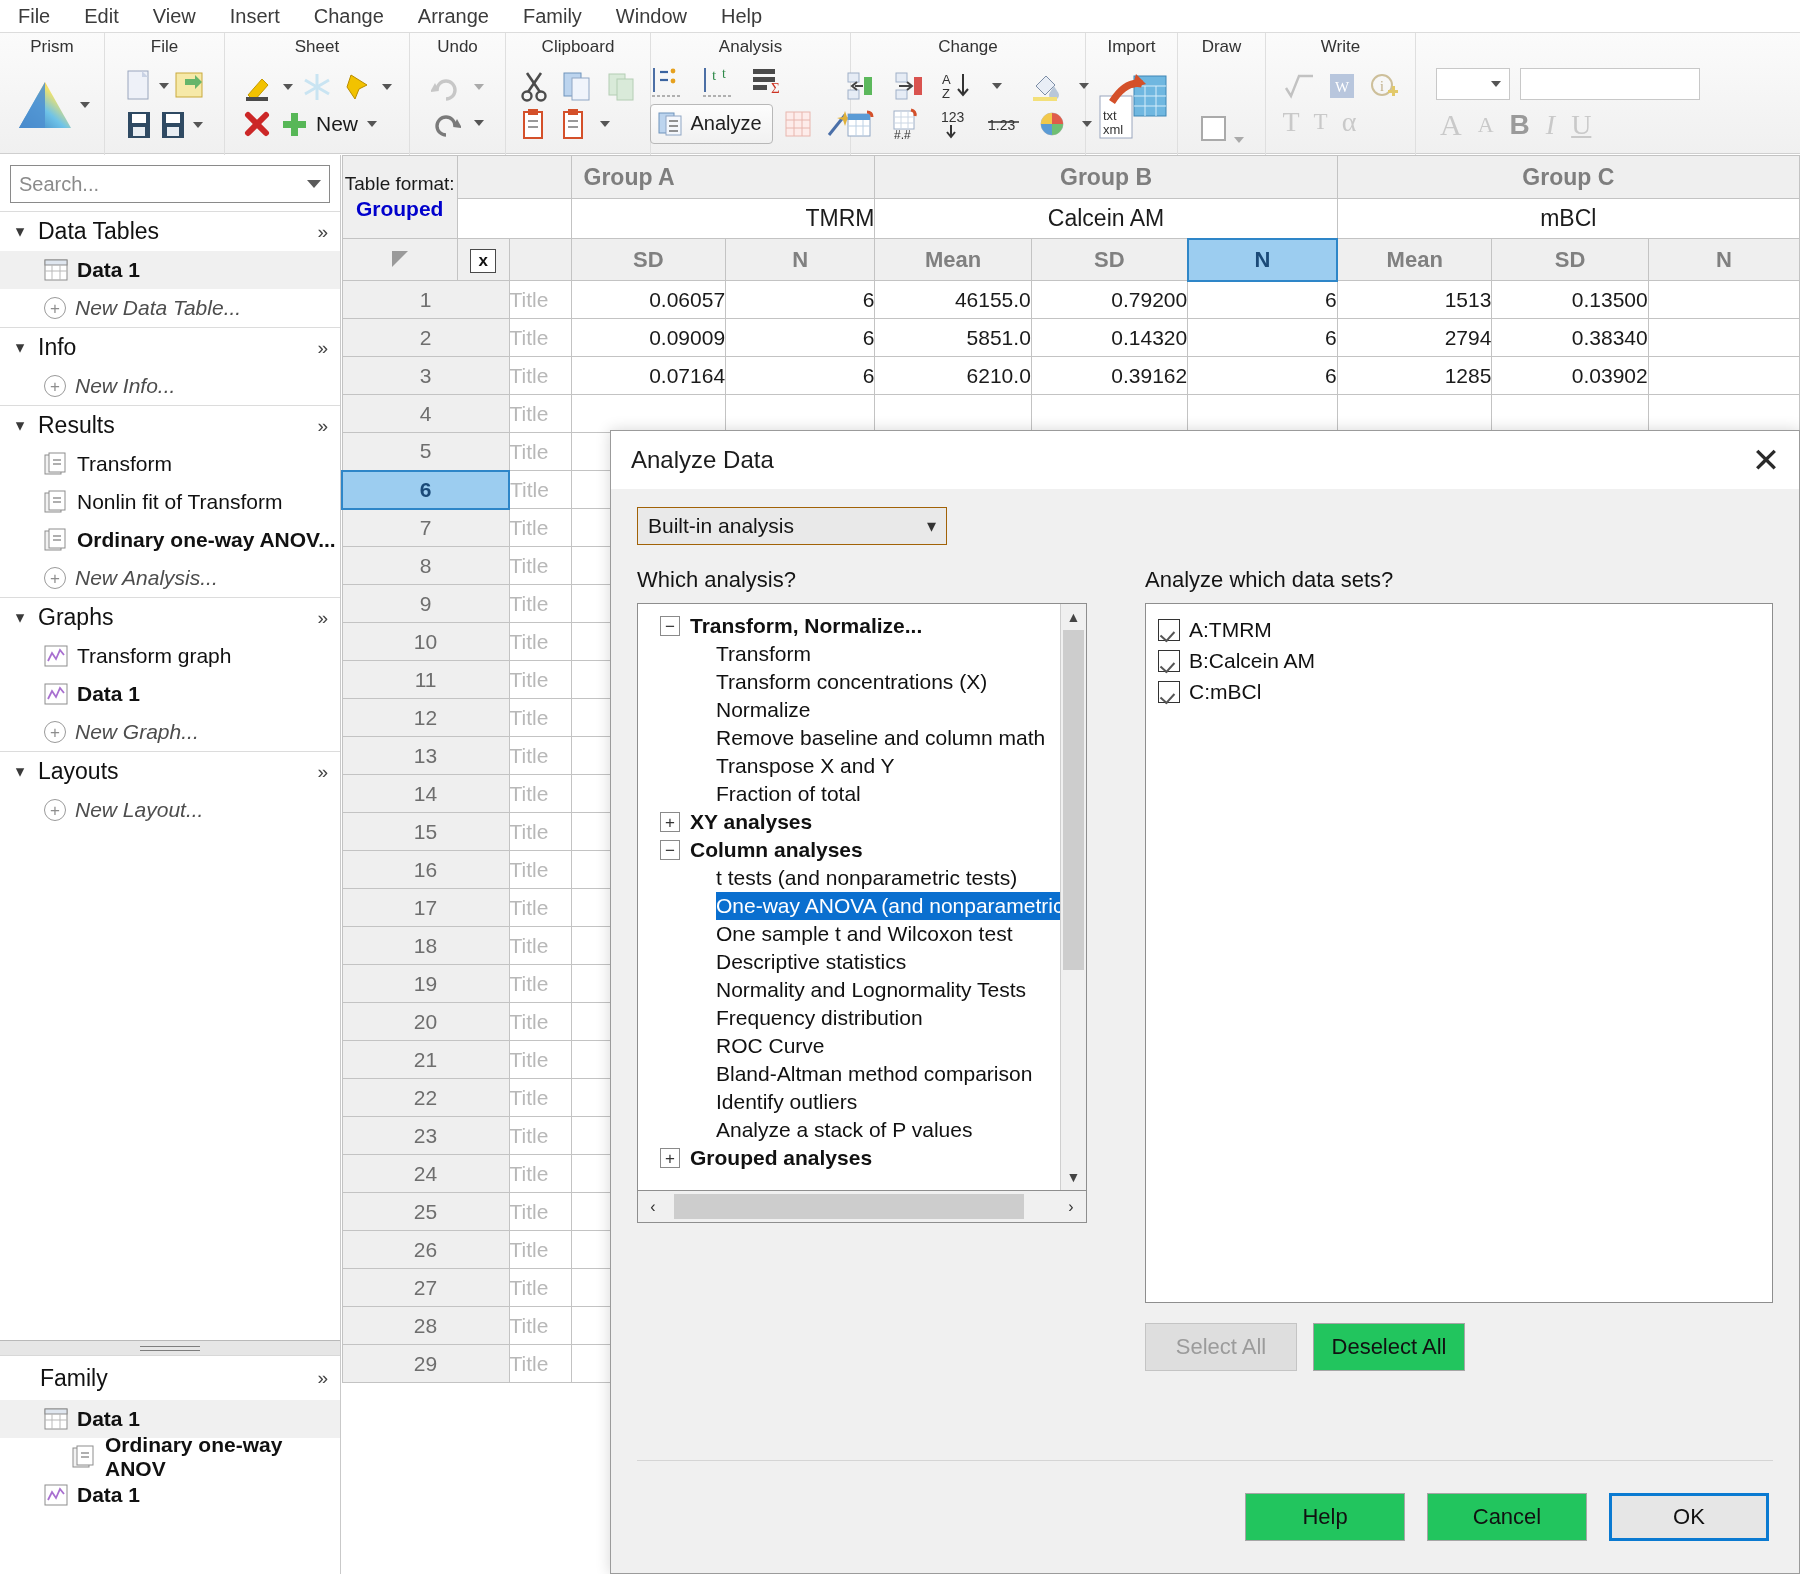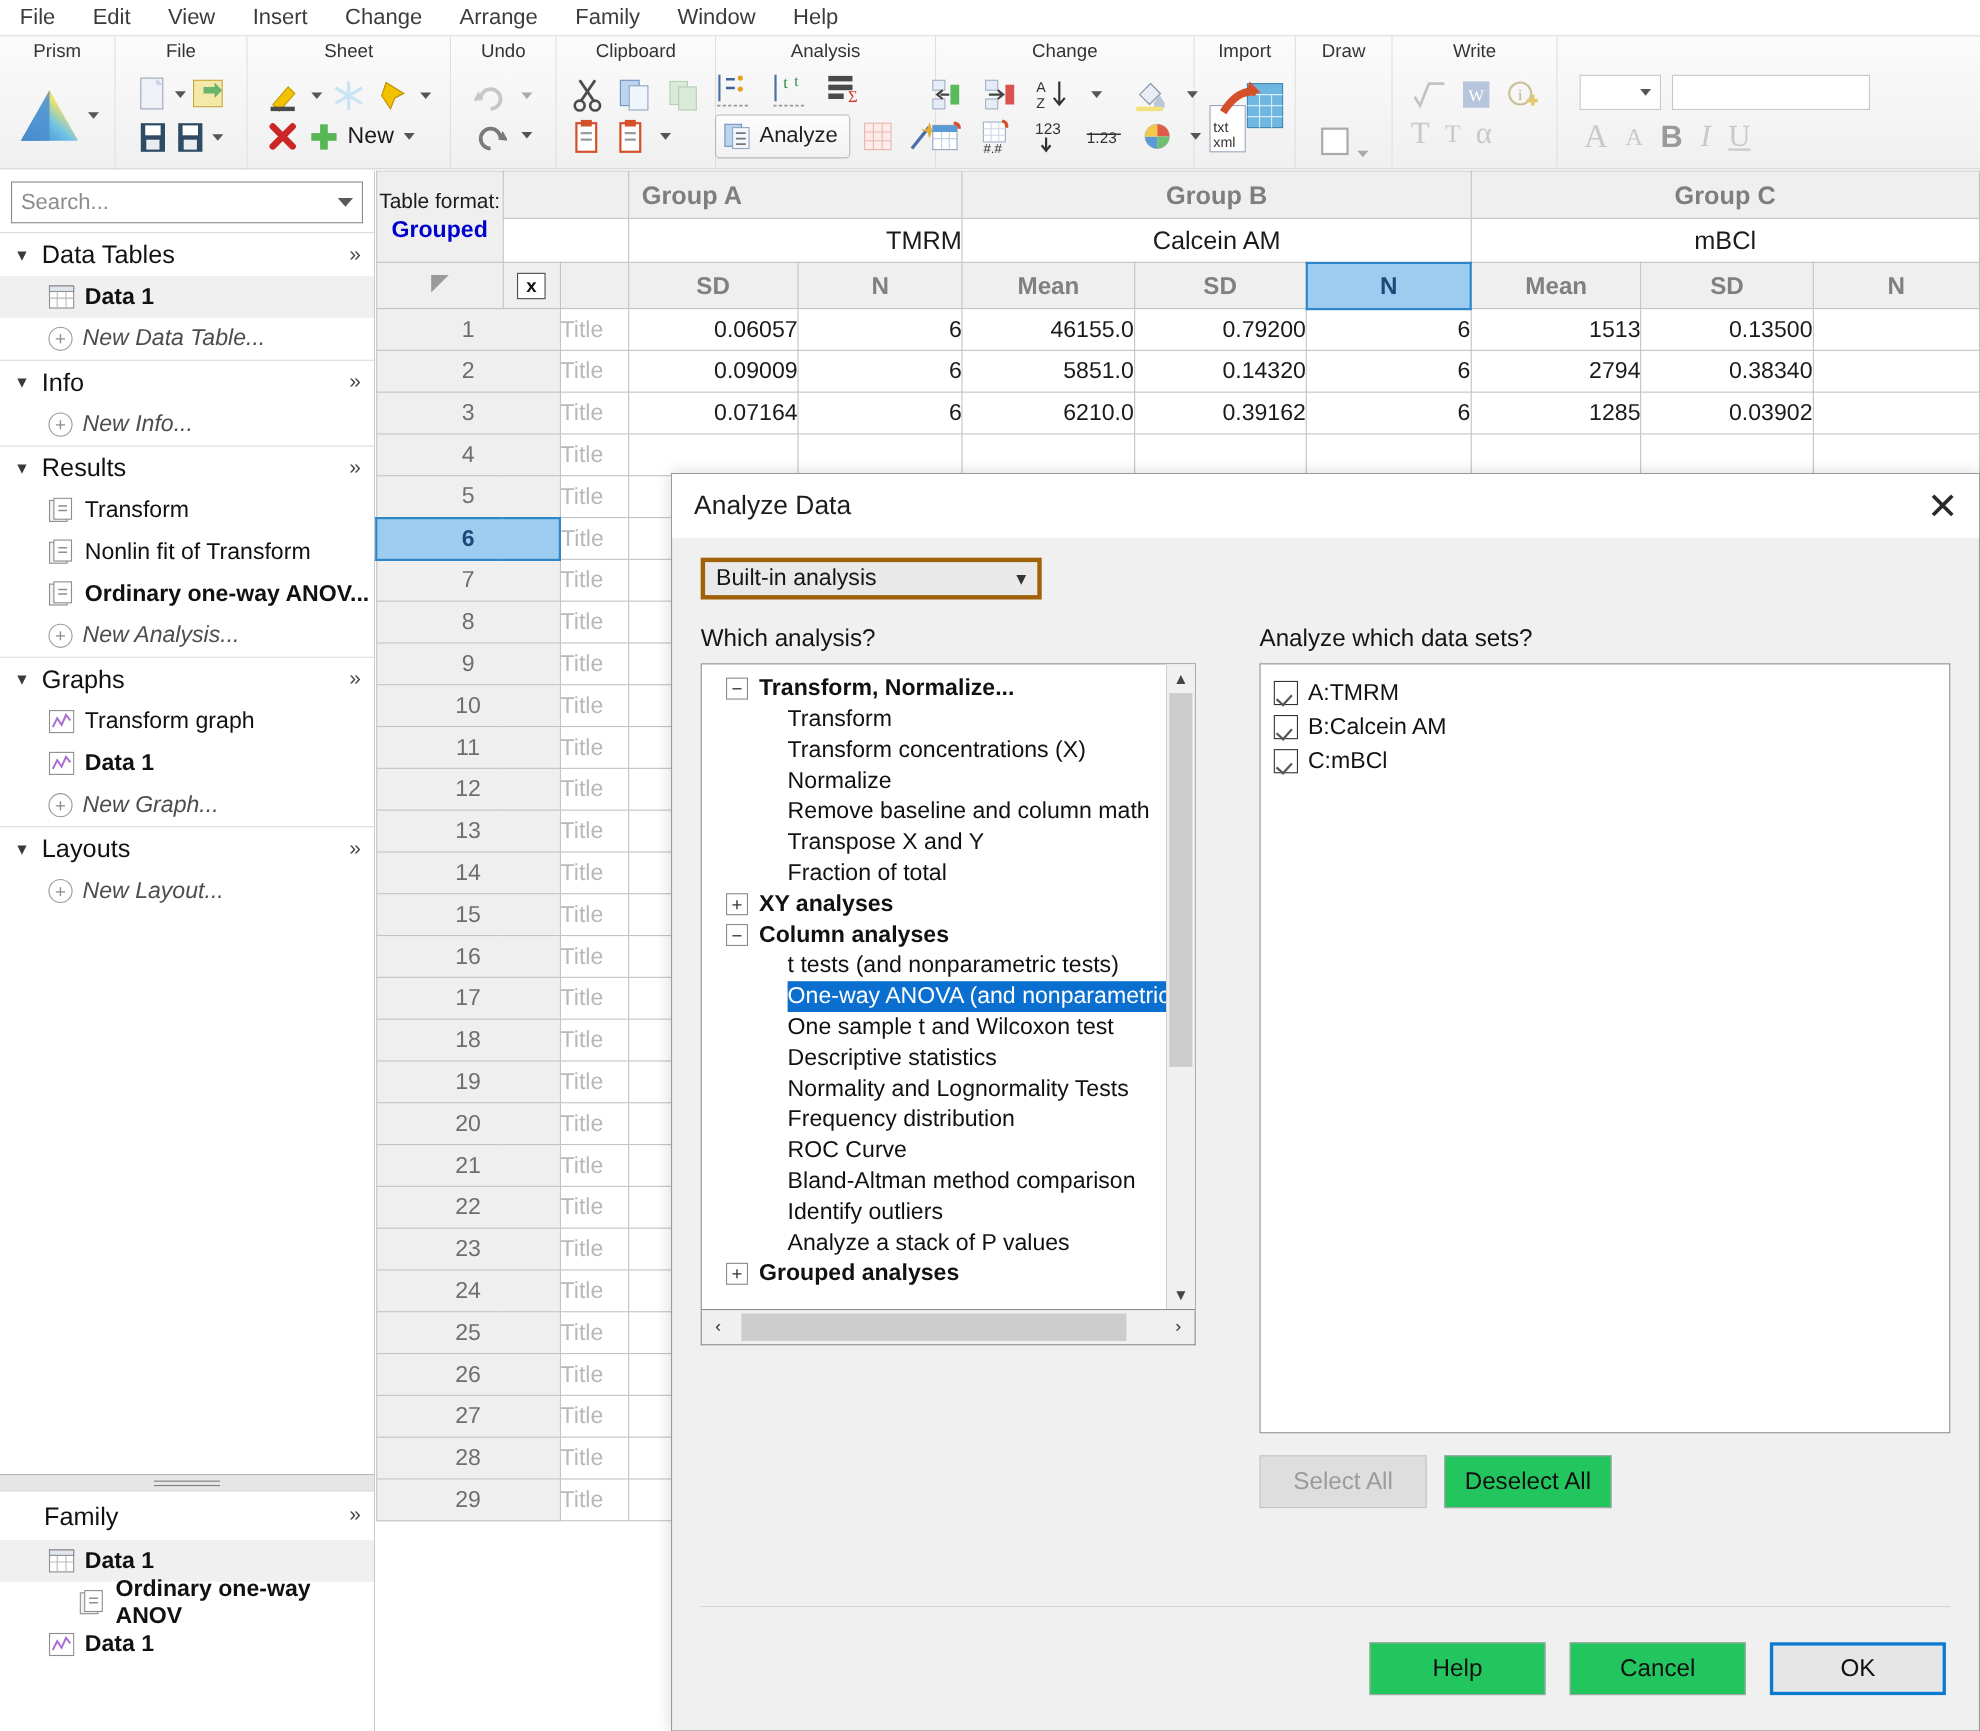--- a/index.html
+++ b/index.html
@@ -105,21 +105,21 @@
 
   
   .dialog { position:absolute; left:610px; top:430px; width:1190px; height:1144px;
             background:#f0f0f0; border:1px solid #9b9b9b; box-shadow:0 0 14px rgba(0,0,0,.16);
             display:flex; flex-direction:column; }
   .dlg-title { height:58px; background:#fff; display:flex; align-items:center;
                padding:0 0 0 20px; font-size:24px; color:#1c1c1c; position:relative; }
   .dlg-close { position:absolute; right:0; top:0; width:66px; height:58px;
                display:flex; align-items:center; justify-content:center; font-size:34px; color:#2a2a2a; }
   .dlg-body { flex:1; padding:18px 26px 0 26px; display:flex; flex-direction:column; }
-  .combo { width:310px; height:38px; border:4px solid #a16207; background:#e9e9e9;
+  .combo { width:310px; height:38px; border:1px solid #a16207; background:#e9e9e9;
            display:flex; align-items:center; padding:12px 10px; font-size:21px; color:#151515; }
   .combo .cv { flex:1; }
   .combo .cc { font-size:18px; color:#333; }
   .panels { display:flex; gap:0; margin-top:22px; flex:1; }
   .lpanel { width:450px; }
   .rpanel { flex:1; padding-left:58px; }
   .plabel { font-size:22px; color:#141414; margin-bottom:10px; }
   .listbox { border:1px solid #8e8e8e; background:#fff; position:relative; }
   .treebox { height:588px; display:flex; }
   .treelist { flex:1; overflow:hidden; padding-top:8px; }

